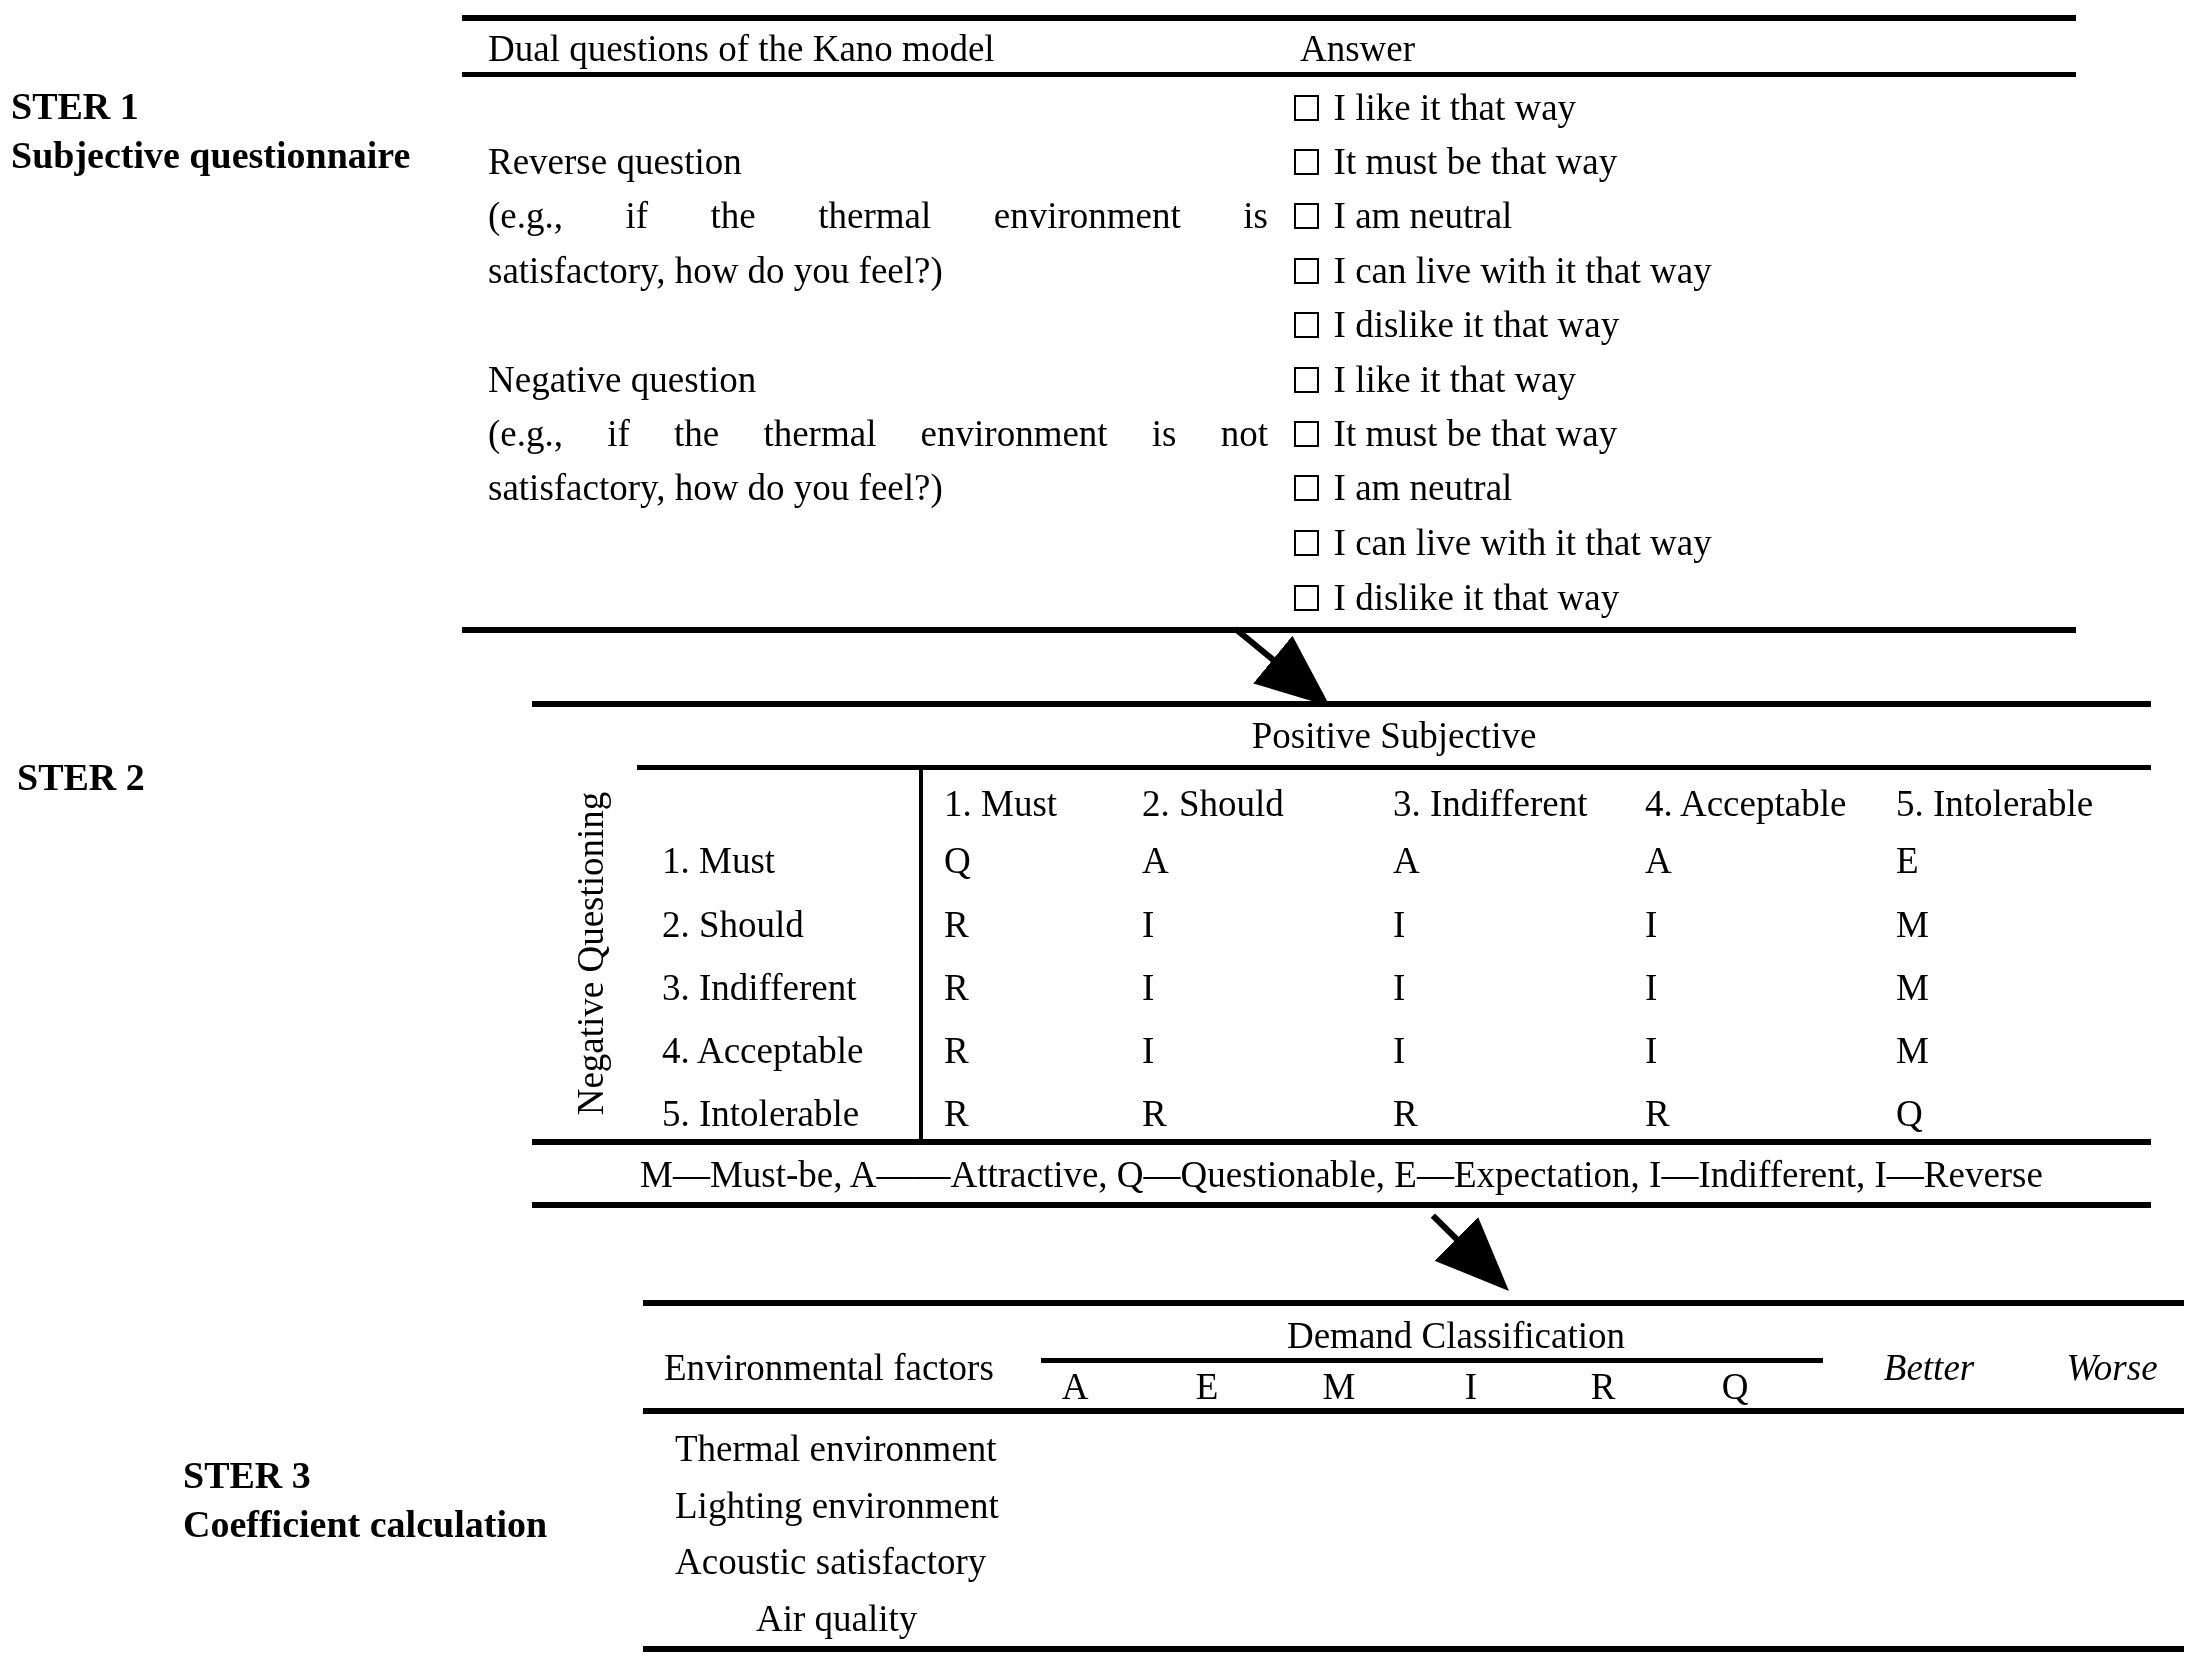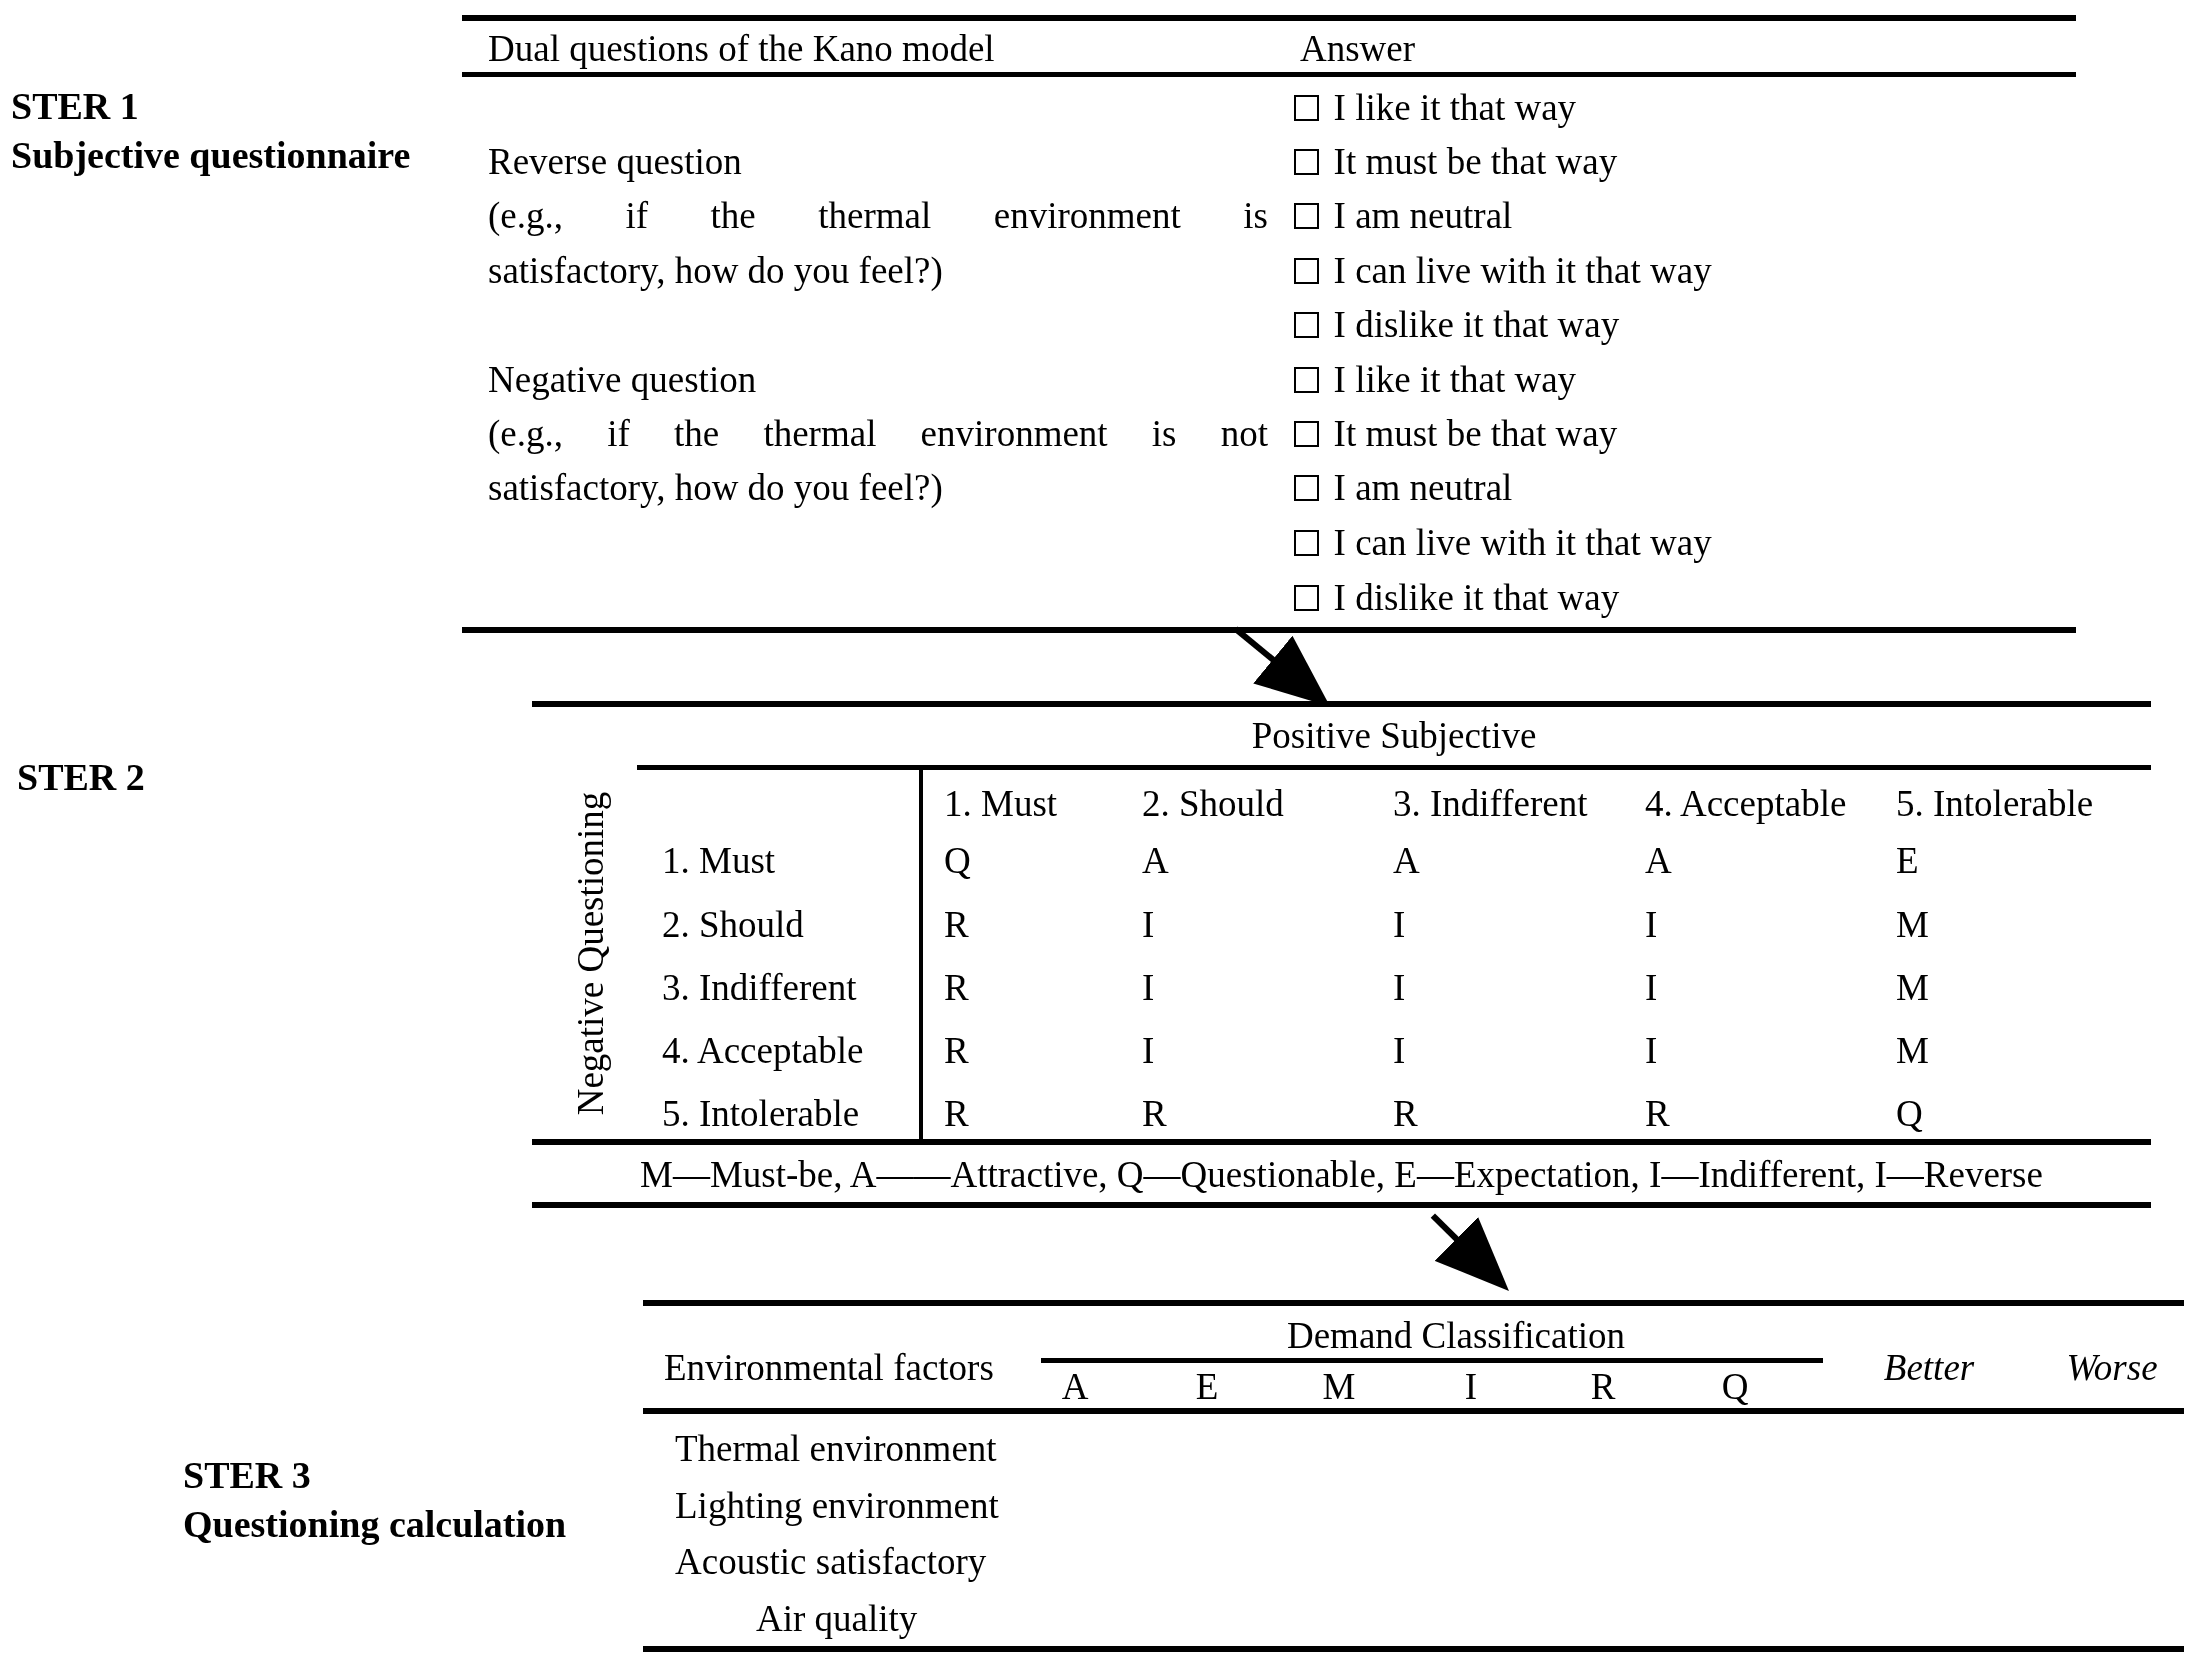--- a/index.html
+++ b/index.html
@@ -56,21 +56,21 @@
     <div>STER 1</div>
     <div>Subjective questionnaire</div>
   </div>
 
   <div class="steplabel" style="left:17px; top:753px;">
     <div>STER 2</div>
   </div>
 
   <div class="steplabel" style="left:183px; top:1403px;margin-top:48px;">
     <div>STER 3</div>
-    <div>Questioning calculation</div>
+    <div>Coefficient calculation</div>
   </div>
 
   <div class="hline" style="left:462px; top:15px;  width:1614px; height:5.5px;"></div>
   <div class="hline" style="left:462px; top:72px; width:1614px; height:4.8px;"></div>
   <div class="hline" style="left:462px; top:627px; width:1614px; height:5.5px;"></div>
 
   <div class="t" style="left:488px; top:20.6px;">Dual questions of the Kano model</div>
   <div class="t" style="left:1300px; top:20.6px;">Answer</div>
 
   <div class="t" style="left:488px; top:134px;">Reverse question</div>

